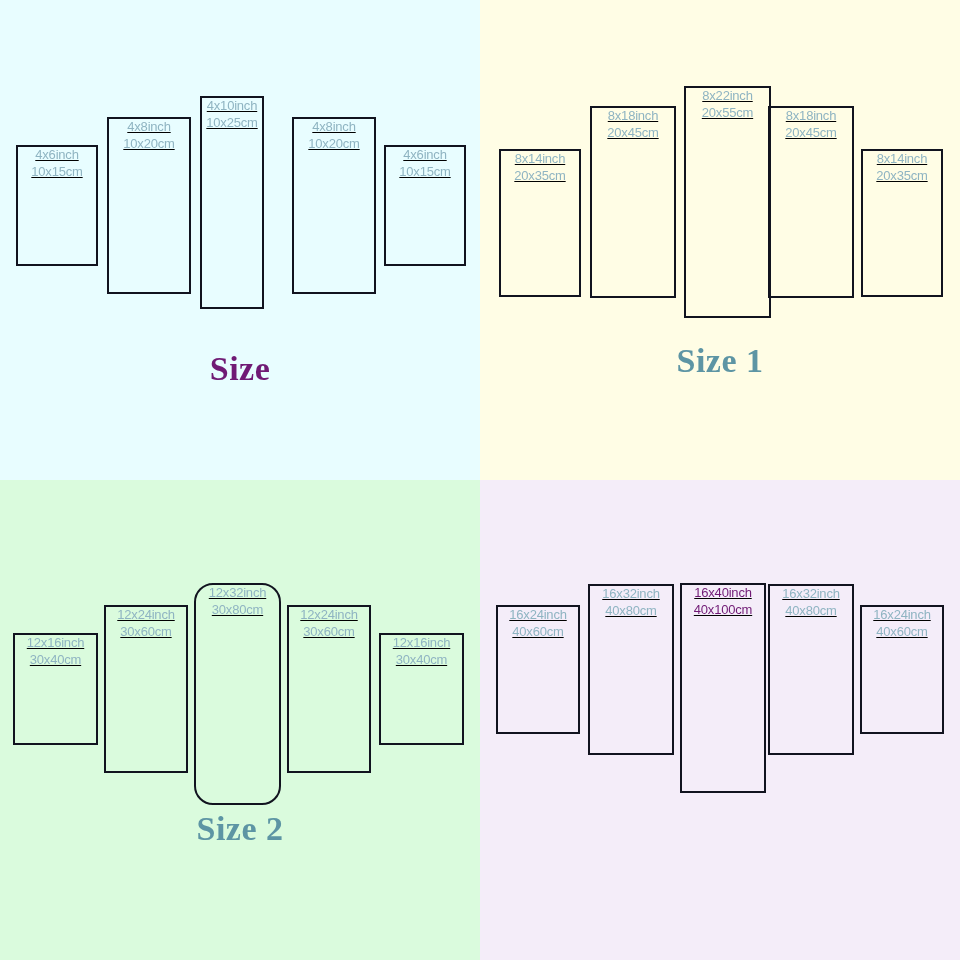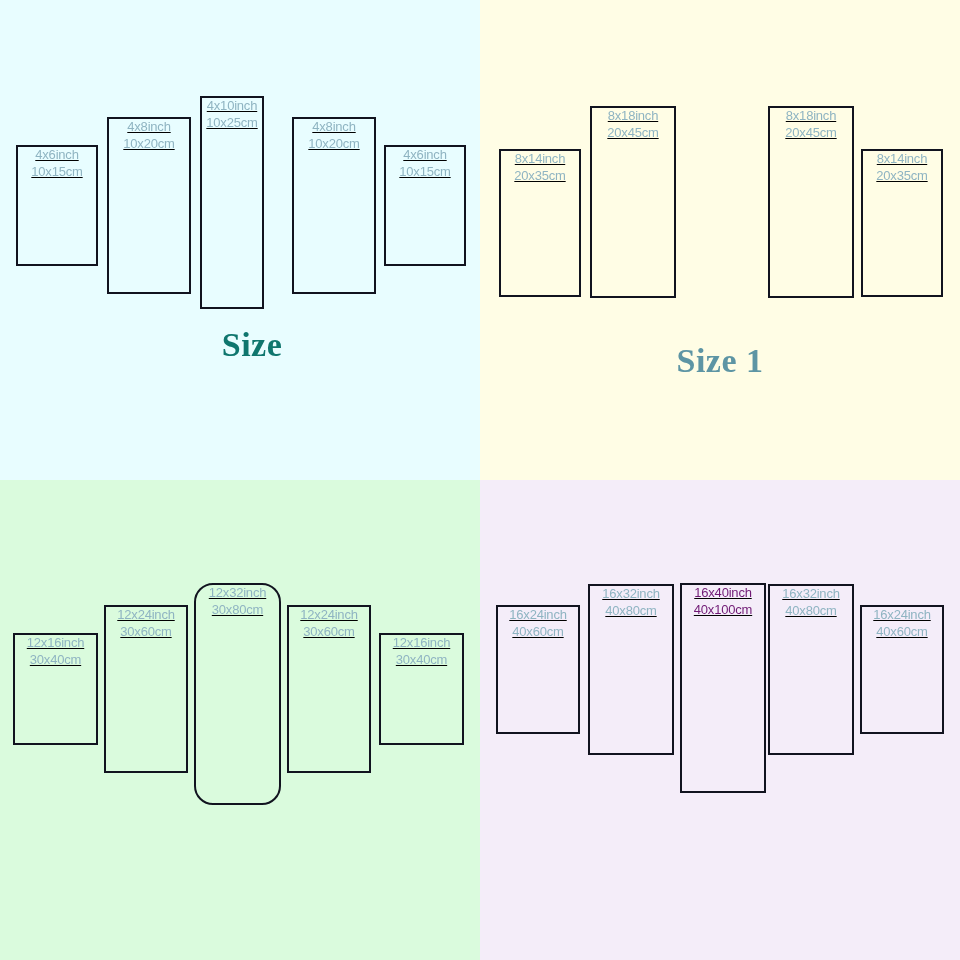--- a/index.html
+++ b/index.html
@@ -106,37 +106,43 @@
             <span class="lbl-cm">10x20cm</span>
           </div>
         </div>
         <div class="panel" style="left: 384px; top: 145px; width: 82px; height: 121px; border-color: rgb(17, 19, 31);">
           <div class="panel-label" style="color: rgb(143, 180, 194);">
             <span class="lbl-in">4x6inch</span>
             <span class="lbl-cm">10x15cm</span>
           </div>
         </div>
       </div>
-    <div class="quad-title" style="top: 326px; color: #0f766e; padding-left: 12px;">Size</div>
+    <div class="quad-title" style="top: 350px; color: #701a75;">Size</div>
   </div>
 
   <div class="quadrant quad-tr" style="background: rgb(255, 253, 229);">
     <div class="panel-stage">
         <div class="panel" style="left: 19px; top: 149px; width: 82px; height: 148px; border-color: rgb(17, 19, 31);">
           <div class="panel-label" style="color: rgb(143, 180, 194);">
             <span class="lbl-in">8x14inch</span>
             <span class="lbl-cm">20x35cm</span>
           </div>
         </div>
         <div class="panel" style="left: 110px; top: 106px; width: 86px; height: 192px; border-color: rgb(17, 19, 31);">
           <div class="panel-label" style="color: rgb(143, 180, 194);">
             <span class="lbl-in">8x18inch</span>
             <span class="lbl-cm">20x45cm</span>
           </div>
         </div>
+        <div class="panel" style="left: 204px; top: 86px; width: 87px; height: 232px; border-color: rgb(17, 19, 31);">
+          <div class="panel-label" style="color: rgb(143, 180, 194);">
+            <span class="lbl-in">8x22inch</span>
+            <span class="lbl-cm">20x55cm</span>
+          </div>
+        </div>
         <div class="panel" style="left: 288px; top: 106px; width: 86px; height: 192px; border-color: rgb(17, 19, 31);">
           <div class="panel-label" style="color: rgb(143, 180, 194);">
             <span class="lbl-in">8x18inch</span>
             <span class="lbl-cm">20x45cm</span>
           </div>
         </div>
         <div class="panel" style="left: 381px; top: 149px; width: 82px; height: 148px; border-color: rgb(17, 19, 31);">
           <div class="panel-label" style="color: rgb(143, 180, 194);">
             <span class="lbl-in">8x14inch</span>
             <span class="lbl-cm">20x35cm</span>
@@ -172,20 +178,21 @@
             <span class="lbl-cm">30x60cm</span>
           </div>
         </div>
         <div class="panel" style="left: 379px; top: 153px; width: 85px; height: 112px; border-color: rgb(17, 19, 31);">
           <div class="panel-label" style="color: rgb(143, 180, 194);">
             <span class="lbl-in">12x16inch</span>
             <span class="lbl-cm">30x40cm</span>
           </div>
         </div>
       </div>
+    <div class="quad-title" style="top: 330px; color: rgb(93, 149, 164);">Size 2</div>
   </div>
 
   <div class="quadrant quad-br" style="background: rgb(244, 237, 249);">
     <div class="panel-stage">
         <div class="panel" style="left: 16px; top: 125px; width: 84px; height: 129px; border-color: rgb(17, 19, 31);">
           <div class="panel-label" style="color: rgb(143, 180, 194);">
             <span class="lbl-in">16x24inch</span>
             <span class="lbl-cm">40x60cm</span>
           </div>
         </div>

